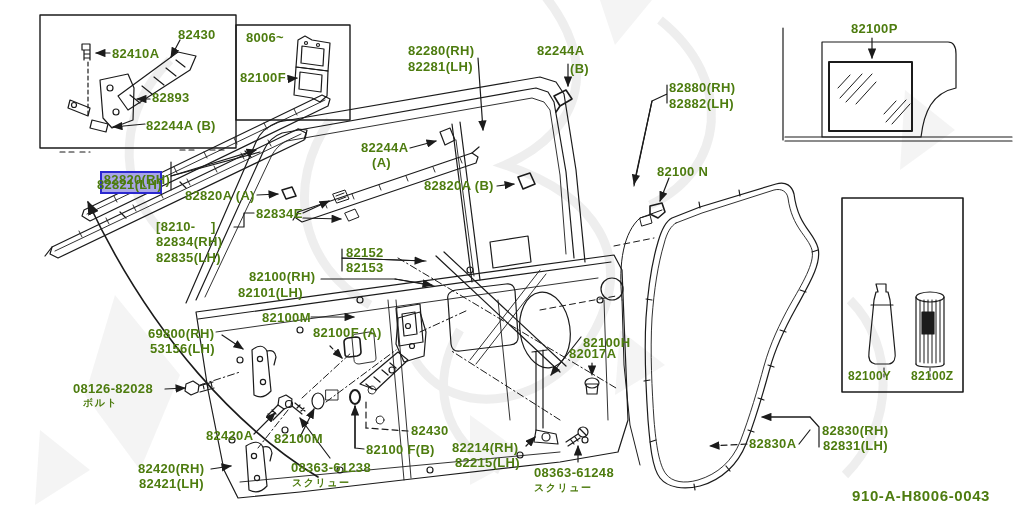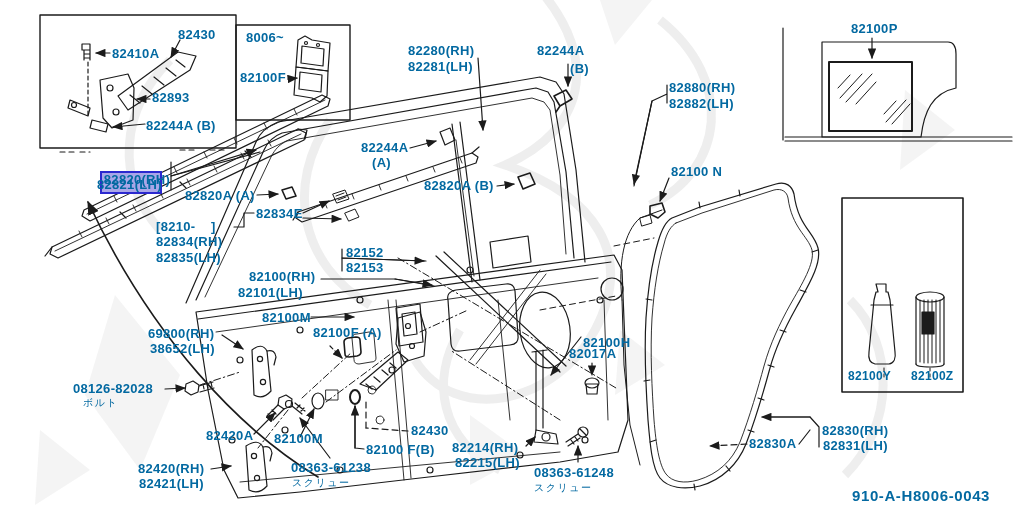--- a/index.html
+++ b/index.html
@@ -1,21 +1,21 @@
 <!DOCTYPE html>
 <html><head>
 <meta charset="utf-8">
 <style>
   html,body{margin:0;padding:0;background:#fff;}
   .stage{position:relative;width:1024px;height:506px;background:#ffffff;overflow:hidden;
          font-family:"Liberation Sans",sans-serif;}
   svg.art{position:absolute;left:0;top:0;}
   .pl{position:absolute;white-space:pre;font:600 13px/1.05 "Liberation Sans",sans-serif;
-      color:#0369a1;letter-spacing:.3px;z-index:3;}
-  .pl.sm{font-size:10px;font-weight:400;letter-spacing:1.5px;}
+      color:#4d7c0f;letter-spacing:.3px;z-index:3;}
+  .pl.sm{font-size:10px;font-weight:700;letter-spacing:1.5px;}
   .pl.ftr{font-size:15px;letter-spacing:.6px;}
   .pl.yz{font-size:12px;}
   .hl-wrap{position:relative;display:inline-block;text-align:center;}
   .hl-box{position:absolute;left:-4px;top:-2px;width:58px;height:19px;
           background:#a9a6e8;border:2px solid #2b28cf;z-index:-1;}
   .note-box{position:absolute;left:861px;top:204px;z-index:3;}
   .note-line{font:600 10.5px/1.3 "Liberation Sans",sans-serif;color:#171717;
              letter-spacing:2px;white-space:pre;}
 </style>
 </head>
@@ -287,34 +287,34 @@
 <div class="pl" style="left:408px;top:44px">82280(RH)</div>
 <div class="pl" style="left:408px;top:60px">82281(LH)</div>
 <div class="pl" style="left:537px;top:44px">82244A</div>
 <div class="pl" style="left:570px;top:62px">(B)</div>
 <div class="pl" style="left:361px;top:141px">82244A</div>
 <div class="pl" style="left:372px;top:156px">(A)</div>
 <div class="pl" style="left:424px;top:179px">82820A (B)</div>
 
 <div class="pl" style="left:669px;top:81px">82880(RH)</div>
 <div class="pl" style="left:669px;top:97px">82882(LH)</div>
-<div class="pl" style="left:671px;top:165px">82100 N</div>
+<div class="pl" style="left:657px;top:165px">82100 N</div>
 
 <div class="pl" style="left:346px;top:246px">82152</div>
 <div class="pl" style="left:346px;top:261px">82153</div>
 <div class="pl" style="left:249px;top:270px">82100(RH)</div>
 <div class="pl" style="left:238px;top:286px">82101(LH)</div>
 <div class="pl" style="left:262px;top:311px">82100M</div>
 <div class="pl" style="left:313px;top:326px">82100F (A)</div>
 
 <div class="pl" style="left:583px;top:336px">82100H</div>
 <div class="pl" style="left:569px;top:347px">82017A</div>
 
 <div class="pl" style="left:148px;top:327px">69800(RH)</div>
-<div class="pl" style="left:150px;top:342px">38652(LH)</div>
+<div class="pl" style="left:150px;top:342px">53156(LH)</div>
 <div class="pl" style="left:73px;top:382px">08126-82028</div>
 <div class="pl sm" style="left:83px;top:398px">ボルト</div>
 <div class="pl" style="left:206px;top:429px">82420A</div>
 <div class="pl" style="left:274px;top:432px">82100M</div>
 <div class="pl" style="left:138px;top:462px">82420(RH)</div>
 <div class="pl" style="left:139px;top:477px">82421(LH)</div>
 <div class="pl" style="left:291px;top:461px">08363-61238</div>
 <div class="pl sm" style="left:292px;top:478px">スクリュー</div>
 
 <div class="pl" style="left:411px;top:424px">82430</div>

